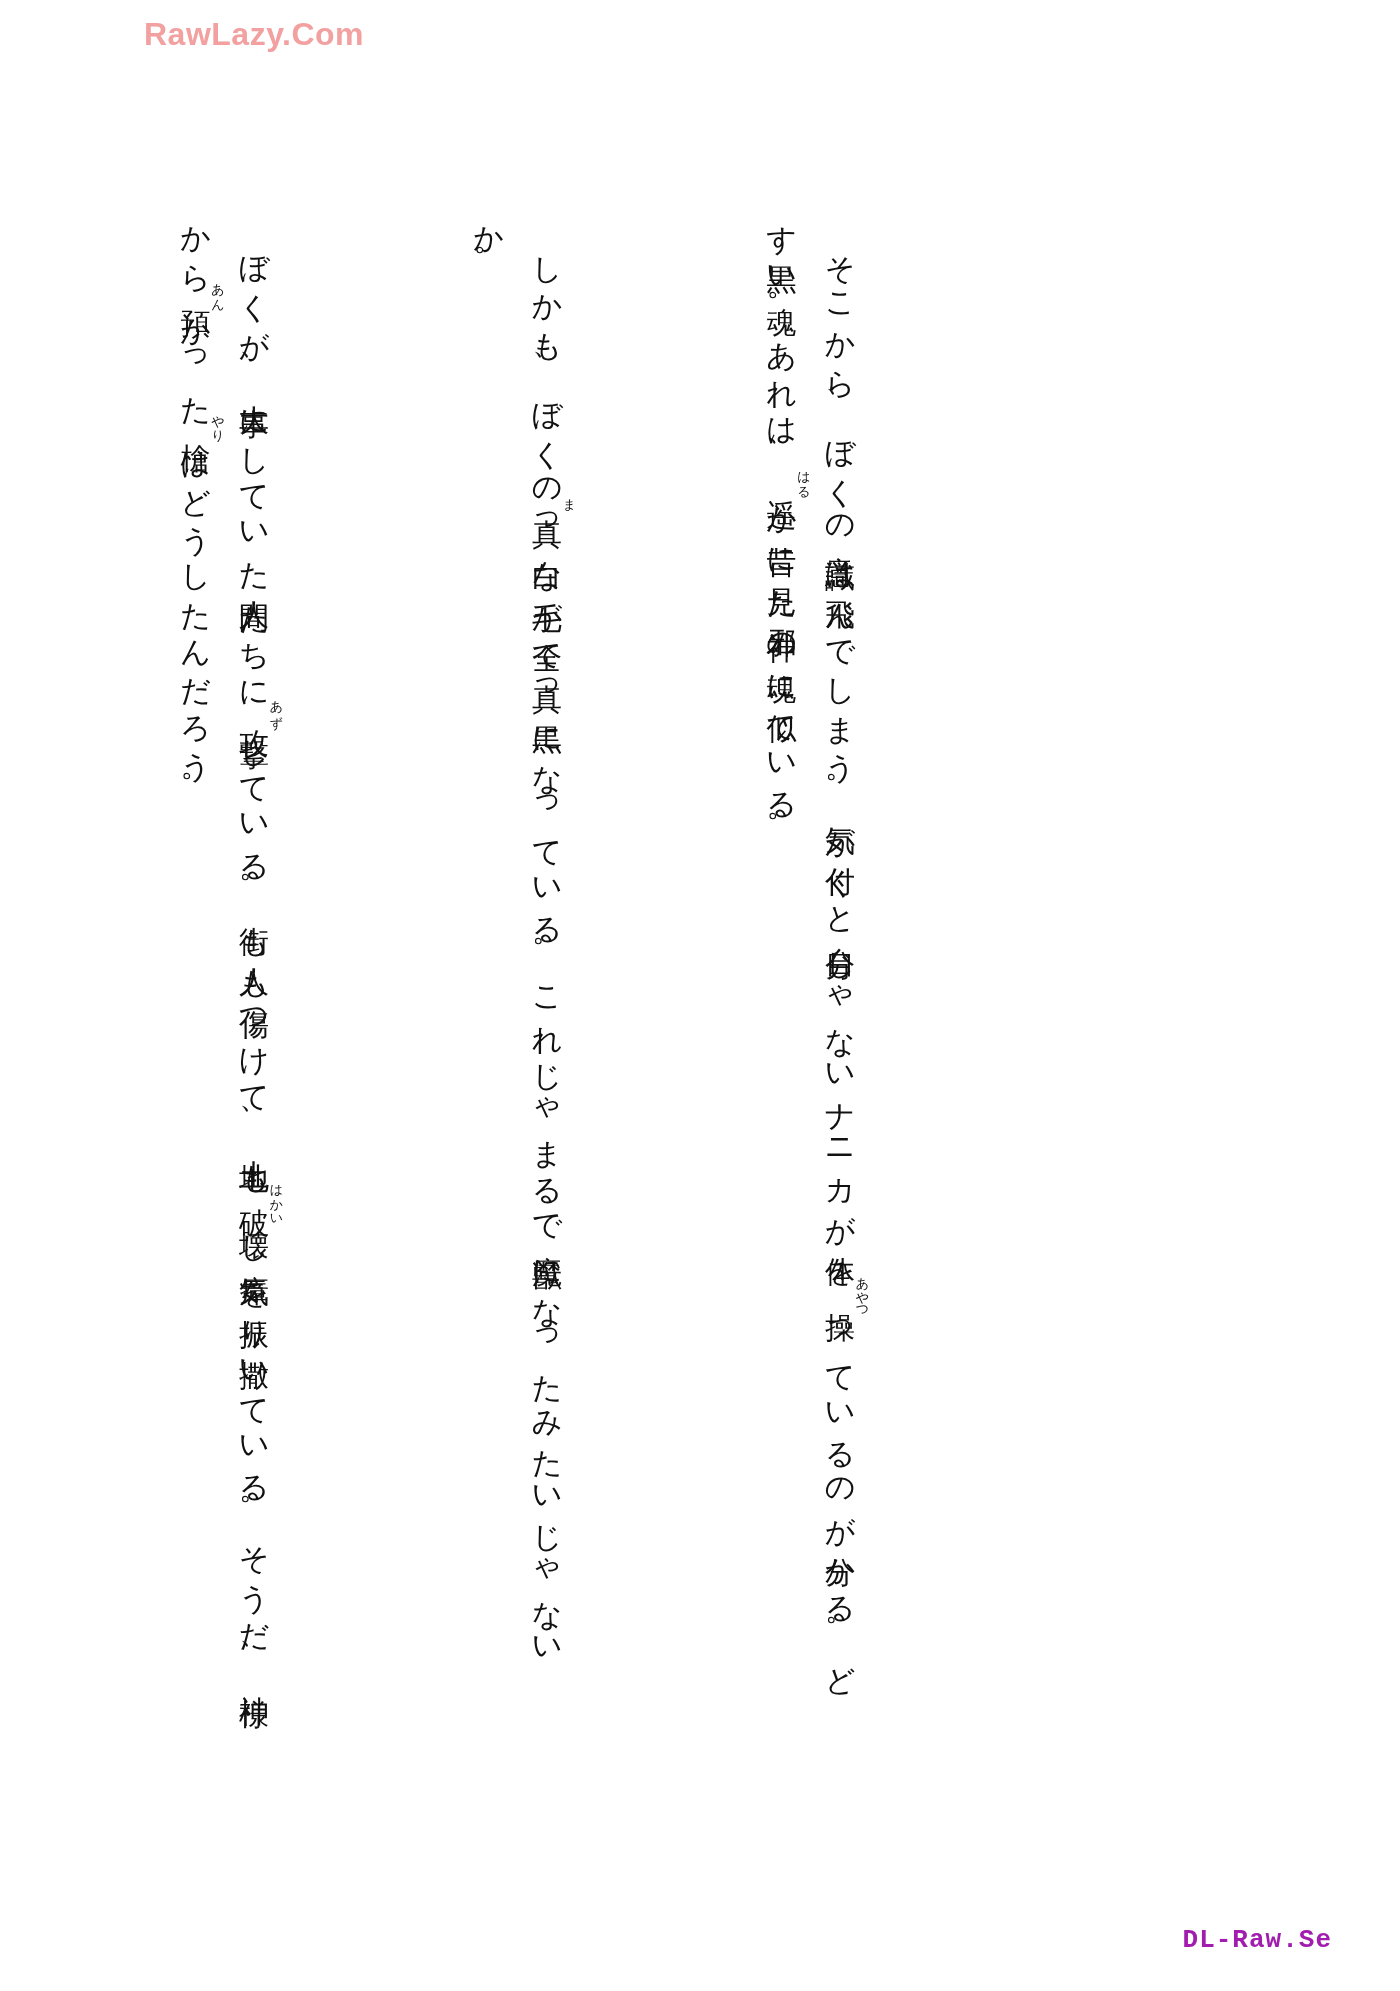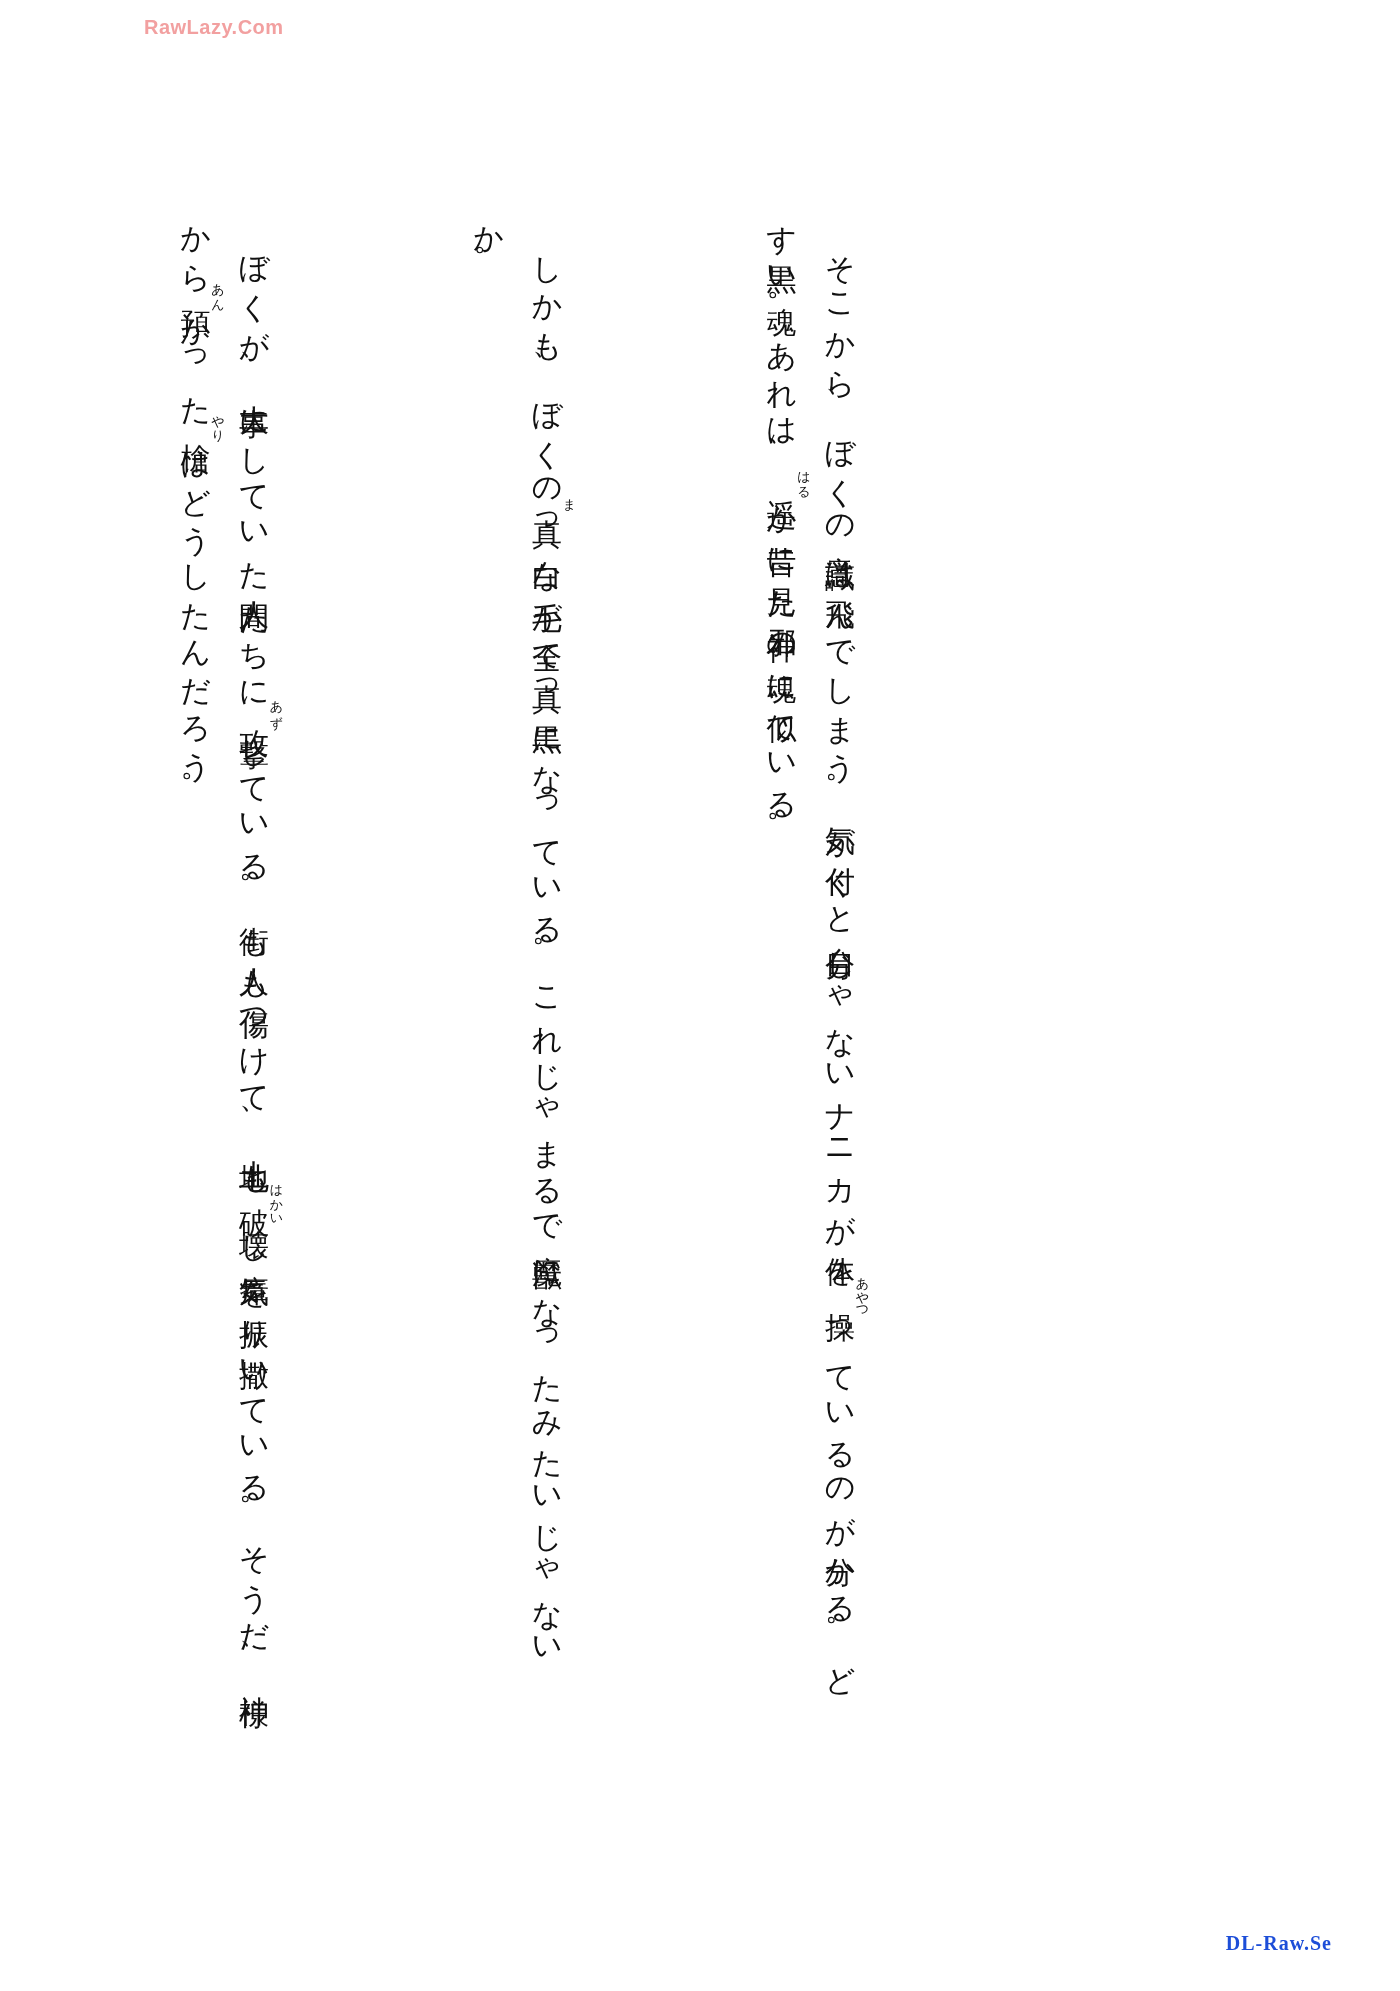--- a/index.html
+++ b/index.html
@@ -22,34 +22,34 @@
     background: #ffffff;
   }
 
   
   .wm-top {
     position: absolute;
     left: 144px;
     top: 16px;
     font-family: "Liberation Sans", "DejaVu Sans", sans-serif;
     font-weight: bold;
-    font-size: 20px;
+    font-size: 32px;
     letter-spacing: 0.5px;
     color: #f2a0a0;
     white-space: nowrap;
   }
   .wm-bottom {
     position: absolute;
     right: 68px;
     bottom: 36px;
-    font-family: Liberation Serif, serif;
+    font-family: Liberation Mono, monospace;
     font-weight: bold;
-    font-size: 20px;
+    font-size: 26px;
     letter-spacing: 1px;
-    color: #1d4ed8;
+    color: #a21caf;
     white-space: nowrap;
   }
 
   
   #novel-text {
     position: absolute;
     top: 205px;
     right: 355px;
     height: 1500px;
     writing-mode: vertical-rl;

